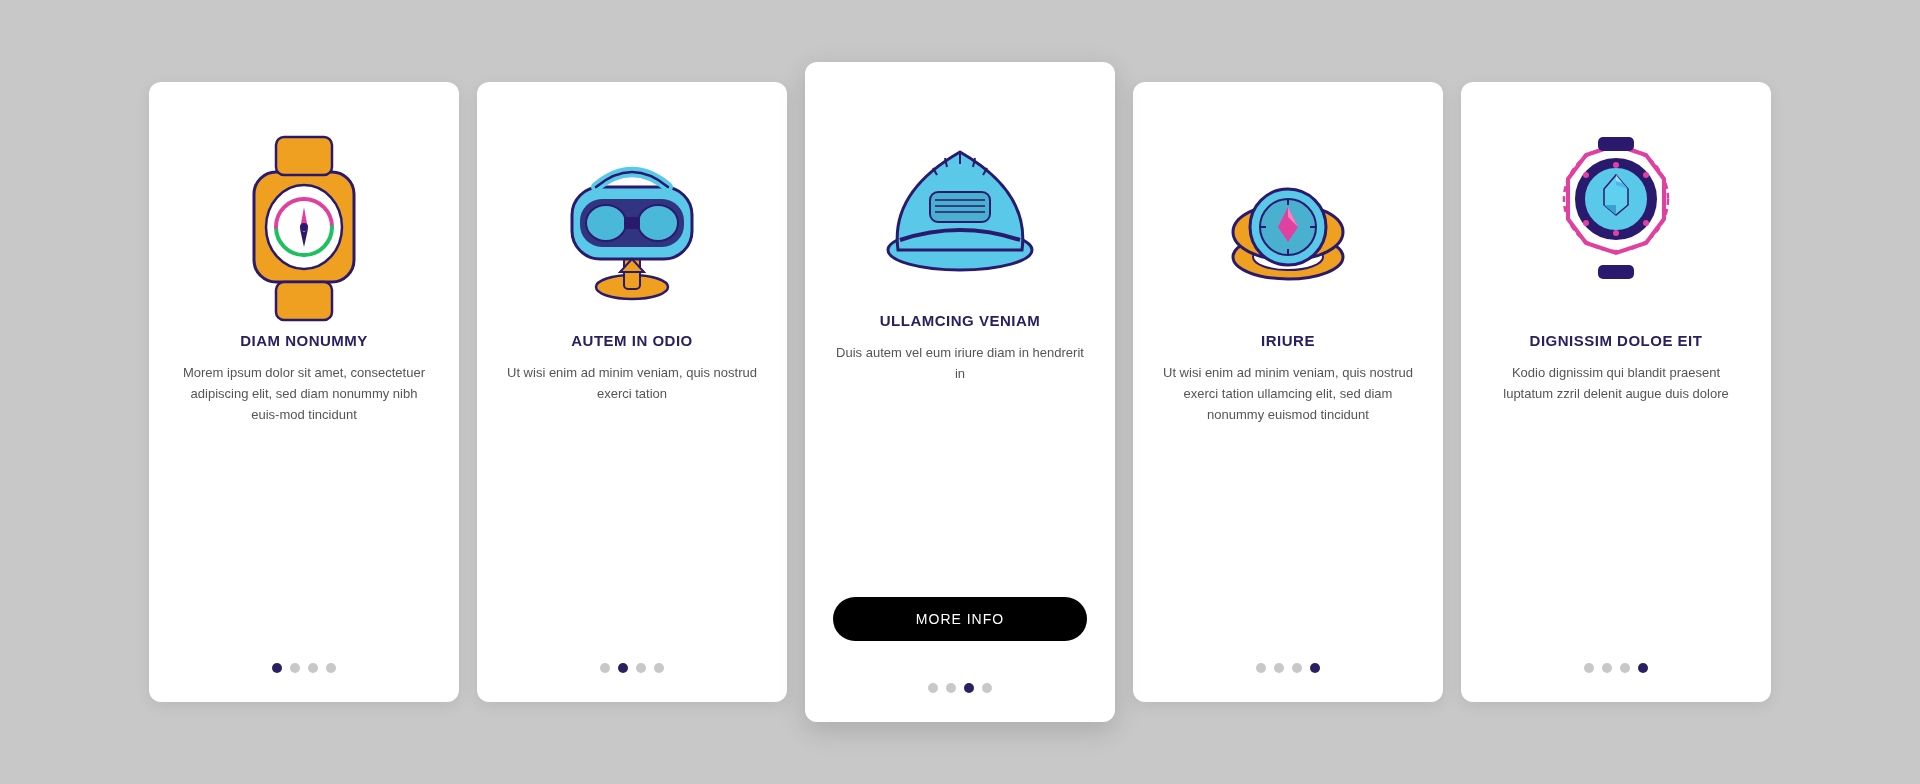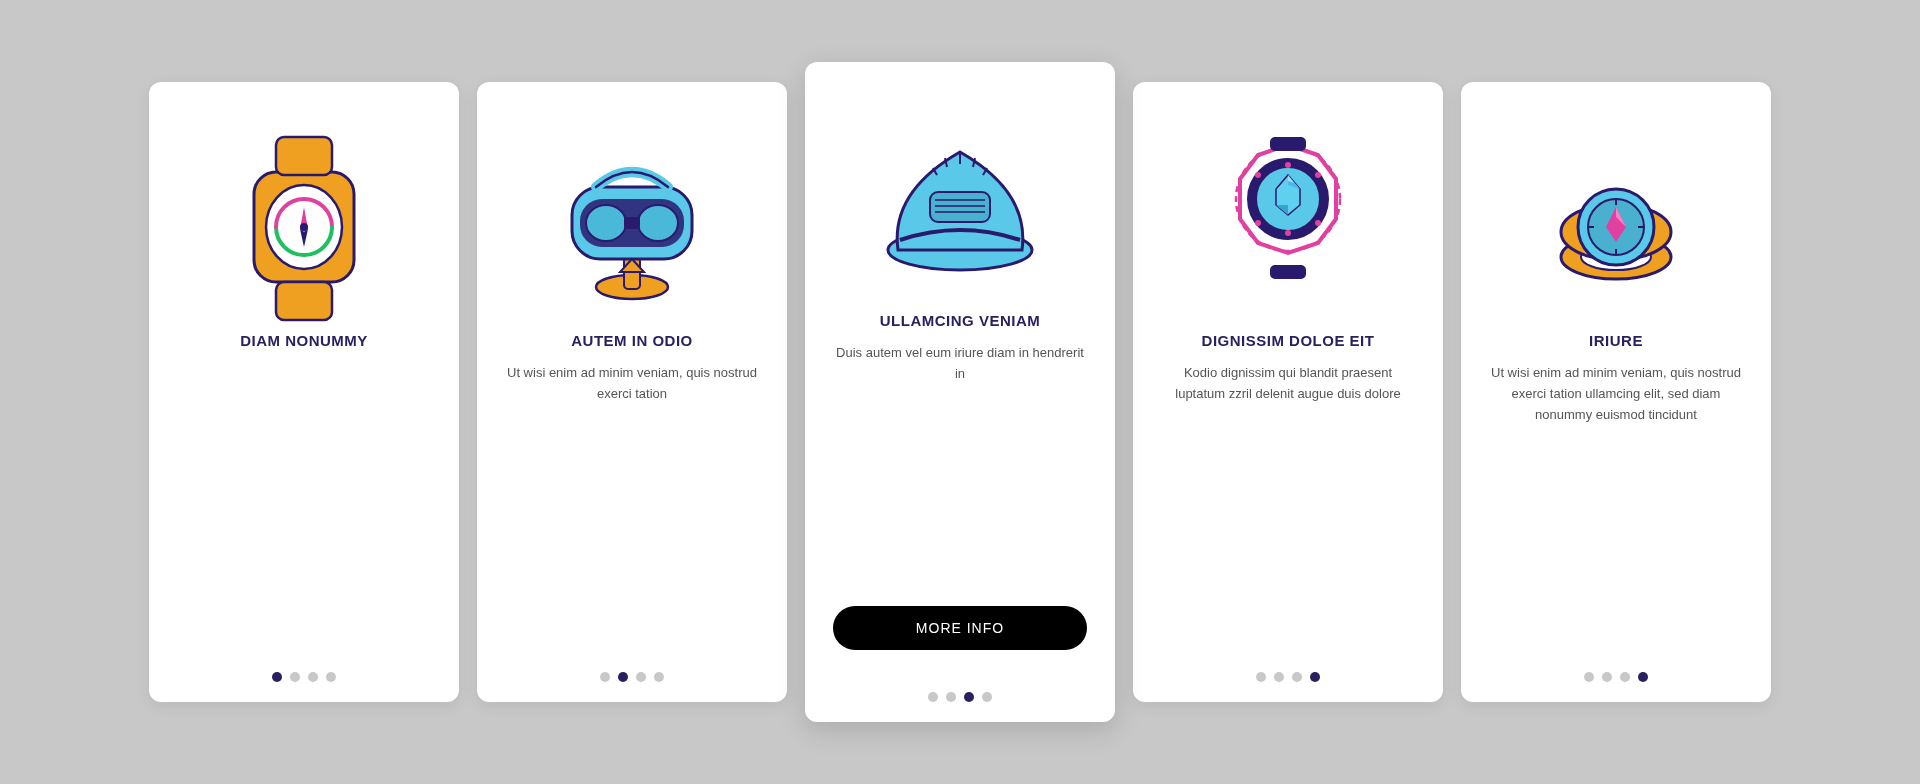--- a/index.html
+++ b/index.html
@@ -17,21 +17,21 @@
       gap: 18px;
       align-items: center;
       padding: 40px 60px;
     }
     .card {
       background: #ffffff;
       border-radius: 12px;
       display: flex;
       flex-direction: column;
       align-items: center;
-      padding: 30px 28px 20px;
+      padding: 30px 28px 29px;
       width: 310px;
       min-height: 620px;
       box-shadow: 0 4px 16px rgba(0,0,0,0.08);
       position: relative;
     }
     .card.active {
       min-height: 660px;
       z-index: 2;
       box-shadow: 0 8px 28px rgba(0,0,0,0.15);
     }
@@ -116,20 +116,21 @@
         <path d="M80 138 A28 28 0 0 1 52 110" fill="none" stroke="#20c060" stroke-width="4" stroke-linecap="round"></path>
         <path d="M52 110 A28 28 0 0 1 80 82" fill="none" stroke="#e040a0" stroke-width="4" stroke-linecap="round"></path>
 
         <polygon points="80,90 84,112 80,115 76,112" fill="#e040a0"></polygon>
         <polygon points="80,130 84,112 80,115 76,112" fill="#2a1a6e"></polygon>
 
         <circle cx="80" cy="110" r="4" fill="#2a1a6e"></circle>
       </svg>
     </div>
     <div class="card-title">DIAM NONUMMY</div>
+    <div class="card-text">Morem ipsum dolor sit amet, consectetuer adipiscing elit, sed diam nonummy nibh euis-mod tincidunt</div>
     <div class="dots-container">
       <div class="dot active"></div>
       <div class="dot"></div>
       <div class="dot"></div>
       <div class="dot"></div>
     </div>
   </div>
 
   <div class="card">
     <div class="card-icon-area">
@@ -189,20 +190,53 @@
       </svg>
     </div>
     <div class="card-title">ULLAMCING VENIAM</div>
     <div class="card-text">Duis autem vel eum iriure diam in hendrerit in</div>
     <button class="more-info-btn">MORE INFO</button>
     <div class="dots-container">
       <div class="dot"></div>
       <div class="dot"></div>
       <div class="dot active"></div>
       <div class="dot"></div>
+    </div>
+  </div>
+
+  <div class="card">
+    <div class="card-icon-area">
+      <svg width="160" height="190" viewBox="0 0 160 190">
+
+        <ellipse cx="80" cy="140" rx="55" ry="22" fill="#f0a020" stroke="#2a1a6e" stroke-width="3"></ellipse>
+
+        <ellipse cx="80" cy="140" rx="35" ry="13" fill="#fff" stroke="#2a1a6e" stroke-width="2"></ellipse>
+
+        <ellipse cx="80" cy="115" rx="55" ry="28" fill="#f0a020" stroke="#2a1a6e" stroke-width="3"></ellipse>
+
+        <circle cx="80" cy="110" r="38" fill="#5ac8e8" stroke="#2a1a6e" stroke-width="3"></circle>
+
+        <circle cx="80" cy="110" r="28" fill="#4ab0d0" stroke="#2a1a6e" stroke-width="2"></circle>
+
+        <polygon points="80,90 90,110 80,125 70,110" fill="#e040a0"></polygon>
+        <polygon points="80,90 90,110 80,100" fill="#ff80c0"></polygon>
+
+        <line x1="80" y1="82" x2="80" y2="88" stroke="#2a1a6e" stroke-width="2"></line>
+        <line x1="80" y1="132" x2="80" y2="138" stroke="#2a1a6e" stroke-width="2"></line>
+        <line x1="52" y1="110" x2="58" y2="110" stroke="#2a1a6e" stroke-width="2"></line>
+        <line x1="102" y1="110" x2="108" y2="110" stroke="#2a1a6e" stroke-width="2"></line>
+      </svg>
+    </div>
+    <div class="card-title">IRIURE</div>
+    <div class="card-text">Ut wisi enim ad minim veniam, quis nostrud exerci tation ullamcing elit, sed diam nonummy euismod tincidunt</div>
+    <div class="dots-container">
+      <div class="dot"></div>
+      <div class="dot"></div>
+      <div class="dot"></div>
+      <div class="dot active"></div>
     </div>
   </div>
 
   <div class="card">
     <div class="card-icon-area">
       <svg width="160" height="190" viewBox="0 0 160 190">
 
         <polygon points="80,28 110,38 128,62 128,102 110,126 80,136 50,126 32,102 32,62 50,38" fill="none" stroke="#e040a0" stroke-width="4"></polygon>
 
         <circle cx="80" cy="82" r="52" fill="none" stroke="#e040a0" stroke-width="2.5" stroke-dasharray="6,4"></circle>
@@ -232,46 +266,13 @@
     <div class="card-title">DIGNISSIM DOLOE EIT</div>
     <div class="card-text">Kodio dignissim qui blandit praesent luptatum zzril delenit augue duis dolore</div>
     <div class="dots-container">
       <div class="dot"></div>
       <div class="dot"></div>
       <div class="dot"></div>
       <div class="dot active"></div>
     </div>
   </div>
 
-  <div class="card">
-    <div class="card-icon-area">
-      <svg width="160" height="190" viewBox="0 0 160 190">
-
-        <ellipse cx="80" cy="140" rx="55" ry="22" fill="#f0a020" stroke="#2a1a6e" stroke-width="3"></ellipse>
-
-        <ellipse cx="80" cy="140" rx="35" ry="13" fill="#fff" stroke="#2a1a6e" stroke-width="2"></ellipse>
-
-        <ellipse cx="80" cy="115" rx="55" ry="28" fill="#f0a020" stroke="#2a1a6e" stroke-width="3"></ellipse>
-
-        <circle cx="80" cy="110" r="38" fill="#5ac8e8" stroke="#2a1a6e" stroke-width="3"></circle>
-
-        <circle cx="80" cy="110" r="28" fill="#4ab0d0" stroke="#2a1a6e" stroke-width="2"></circle>
-
-        <polygon points="80,90 90,110 80,125 70,110" fill="#e040a0"></polygon>
-        <polygon points="80,90 90,110 80,100" fill="#ff80c0"></polygon>
-
-        <line x1="80" y1="82" x2="80" y2="88" stroke="#2a1a6e" stroke-width="2"></line>
-        <line x1="80" y1="132" x2="80" y2="138" stroke="#2a1a6e" stroke-width="2"></line>
-        <line x1="52" y1="110" x2="58" y2="110" stroke="#2a1a6e" stroke-width="2"></line>
-        <line x1="102" y1="110" x2="108" y2="110" stroke="#2a1a6e" stroke-width="2"></line>
-      </svg>
-    </div>
-    <div class="card-title">IRIURE</div>
-    <div class="card-text">Ut wisi enim ad minim veniam, quis nostrud exerci tation ullamcing elit, sed diam nonummy euismod tincidunt</div>
-    <div class="dots-container">
-      <div class="dot"></div>
-      <div class="dot"></div>
-      <div class="dot"></div>
-      <div class="dot active"></div>
-    </div>
-  </div>
-
 </div>
 
 </body></html>

